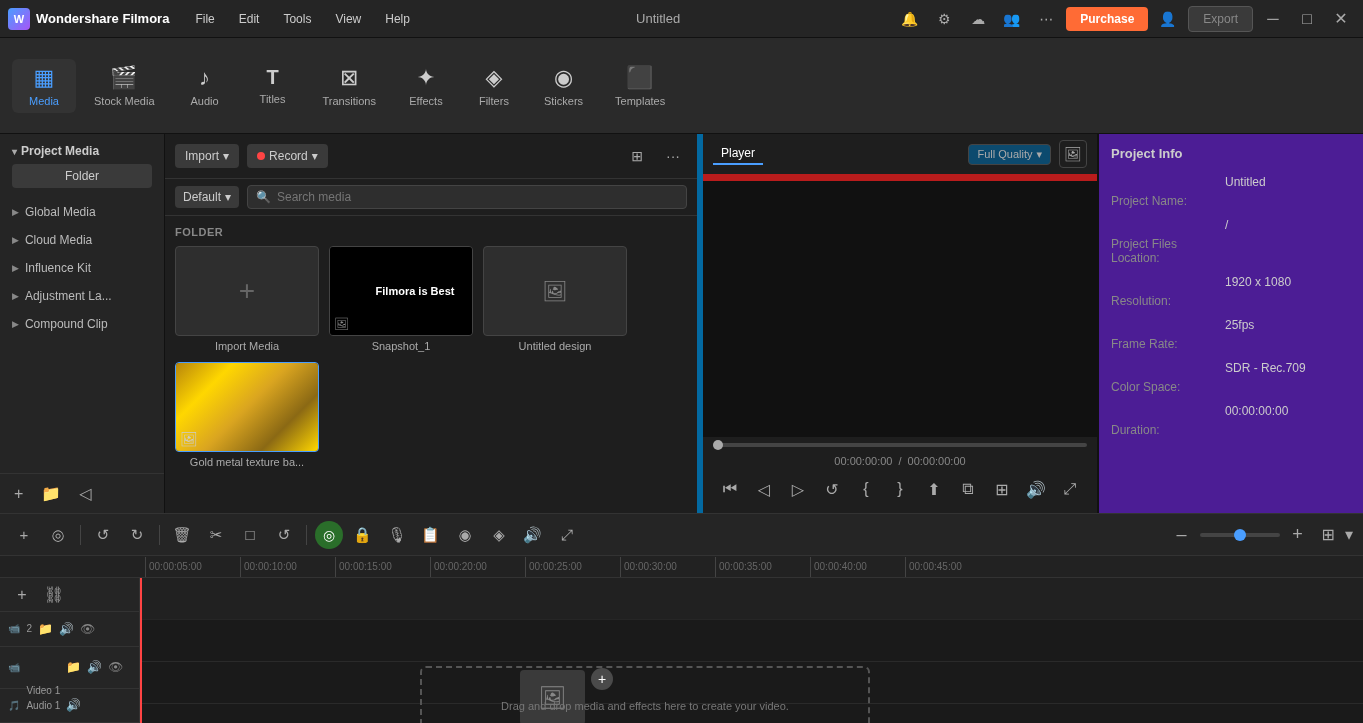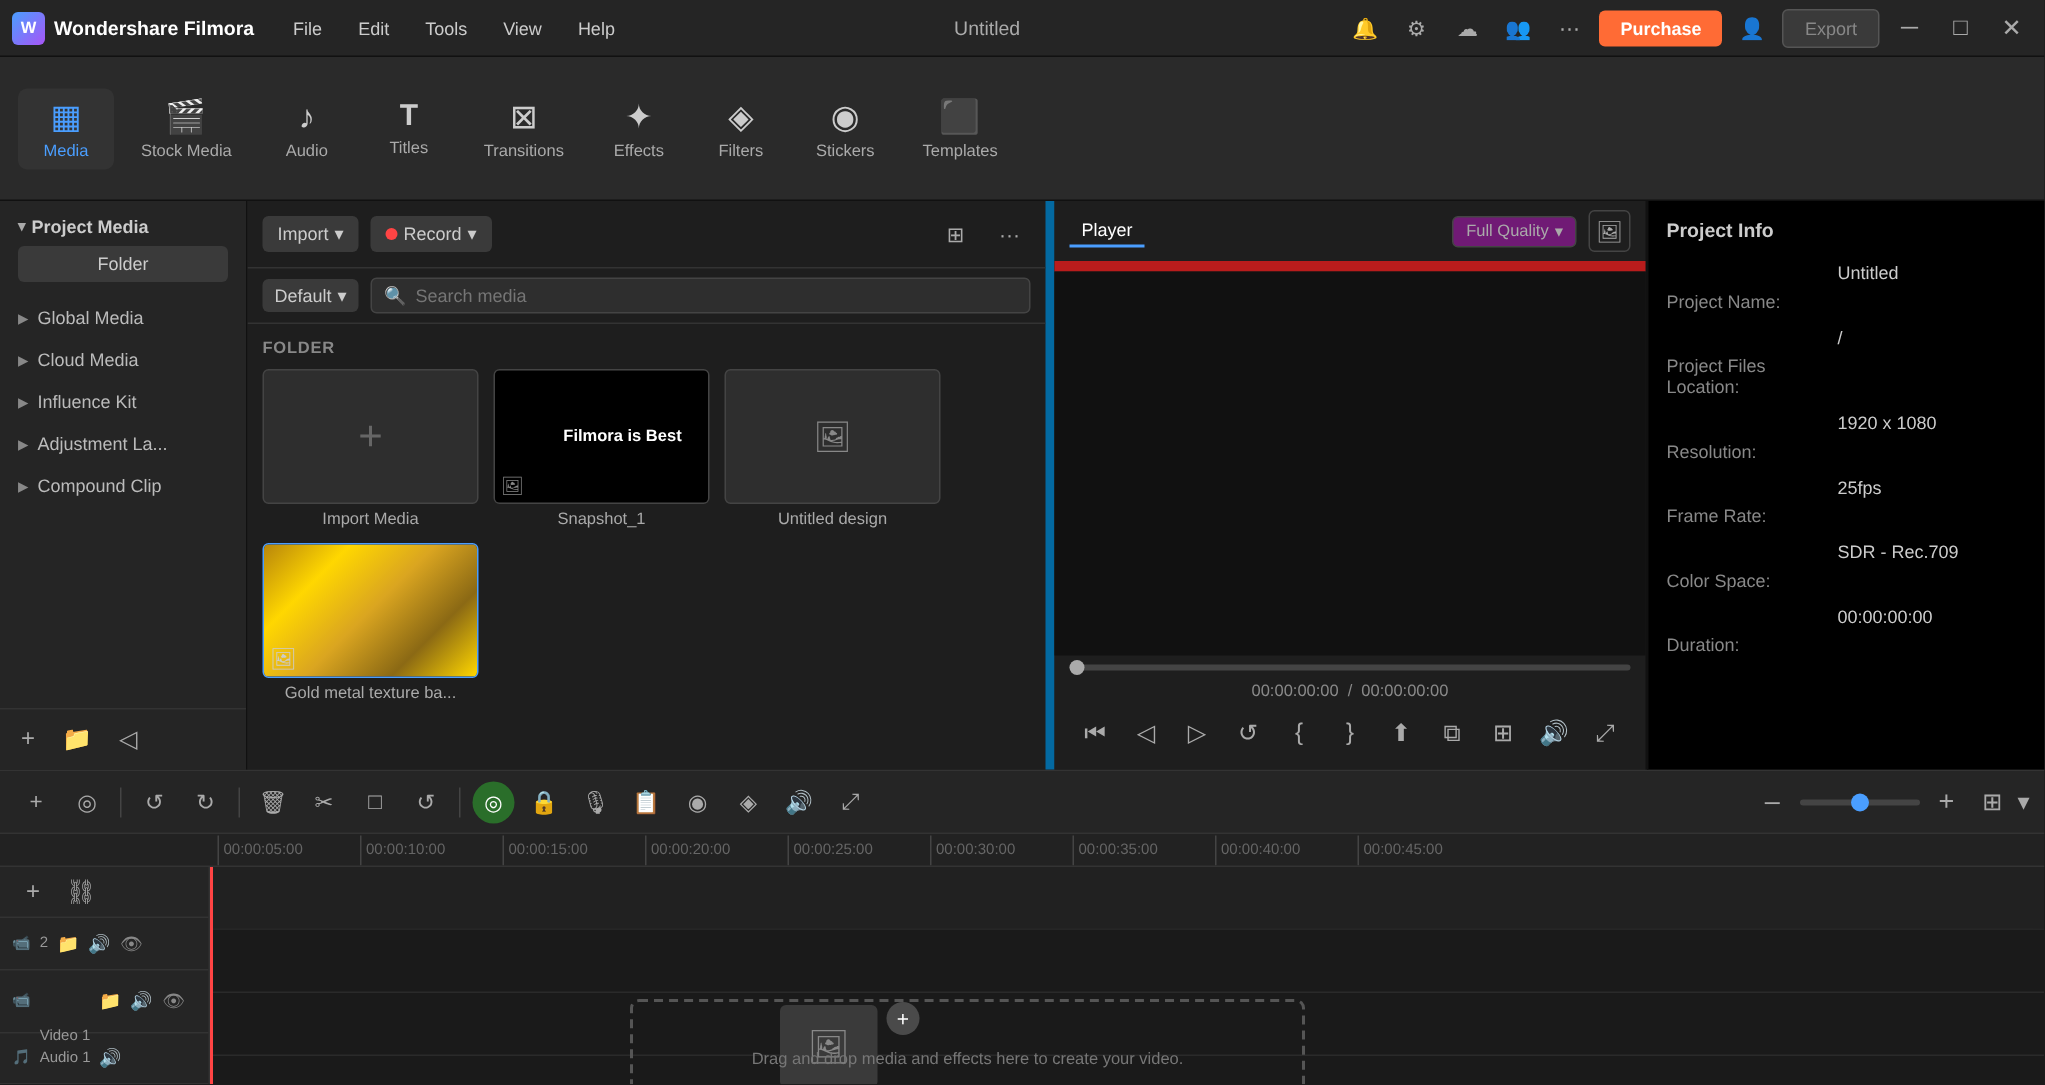--- a/index.html
+++ b/index.html
@@ -369,21 +369,21 @@
       color: #aaa;
       font-size: 12px;
       cursor: pointer;
       padding: 3px 8px;
     }
     #player-header .tab-btn.active { color: #fff; border-bottom: 2px solid #4a9eff; }
     .quality-select {
       display: flex;
       align-items: center;
       gap: 4px;
-      background: #701a75;
+      background: #0c4a6e;
       border: 1px solid #444;
       color: #aaa;
       padding: 3px 8px;
       border-radius: 4px;
       font-size: 11px;
       margin-left: auto;
     }
     .snapshot-btn {
       background: none;
       border: 1px solid #444;
@@ -437,21 +437,21 @@
       cursor: pointer;
       font-size: 16px;
       width: 28px;
       height: 28px;
       display: flex; align-items: center; justify-content: center;
     }
 
     
     #right-panel {
       width: 265px;
-      background: #000000;
+      background: #4c1d95;
       border-left: 1px solid #111;
       padding: 12px;
     }
     #right-panel h3 {
       font-size: 13px;
       color: #ccc;
       margin-bottom: 14px;
       font-weight: 600;
     }
     .info-row {

